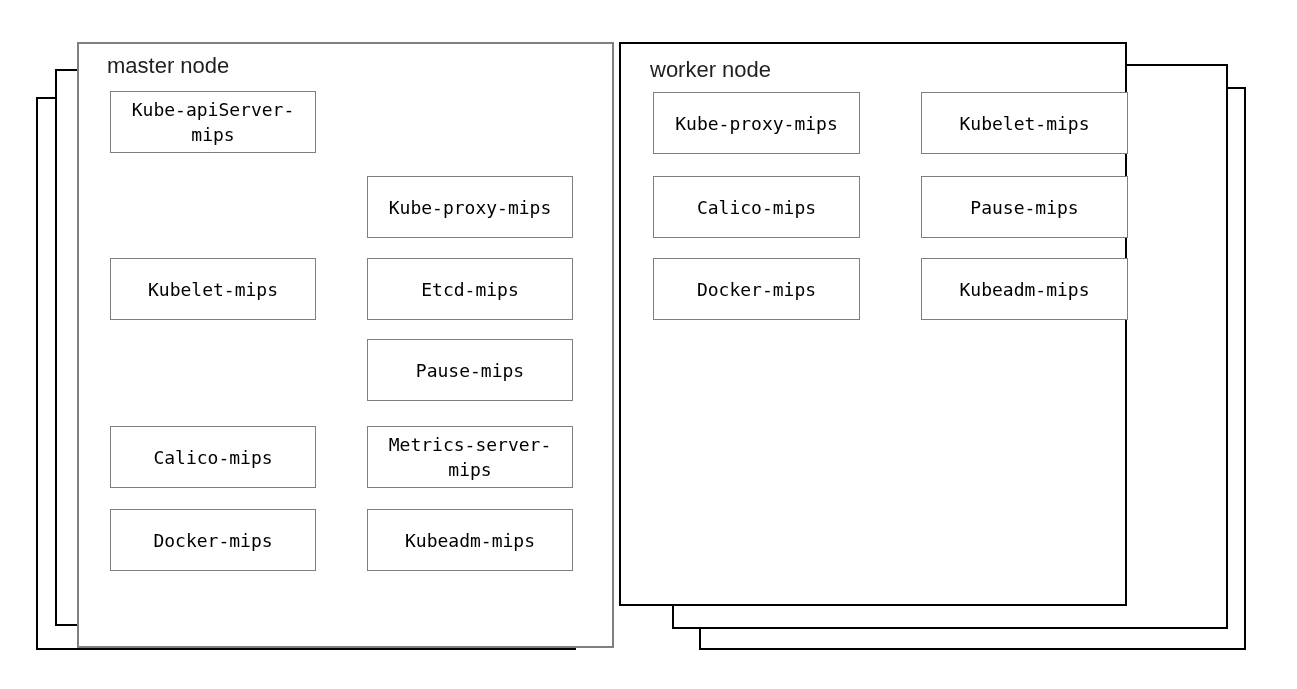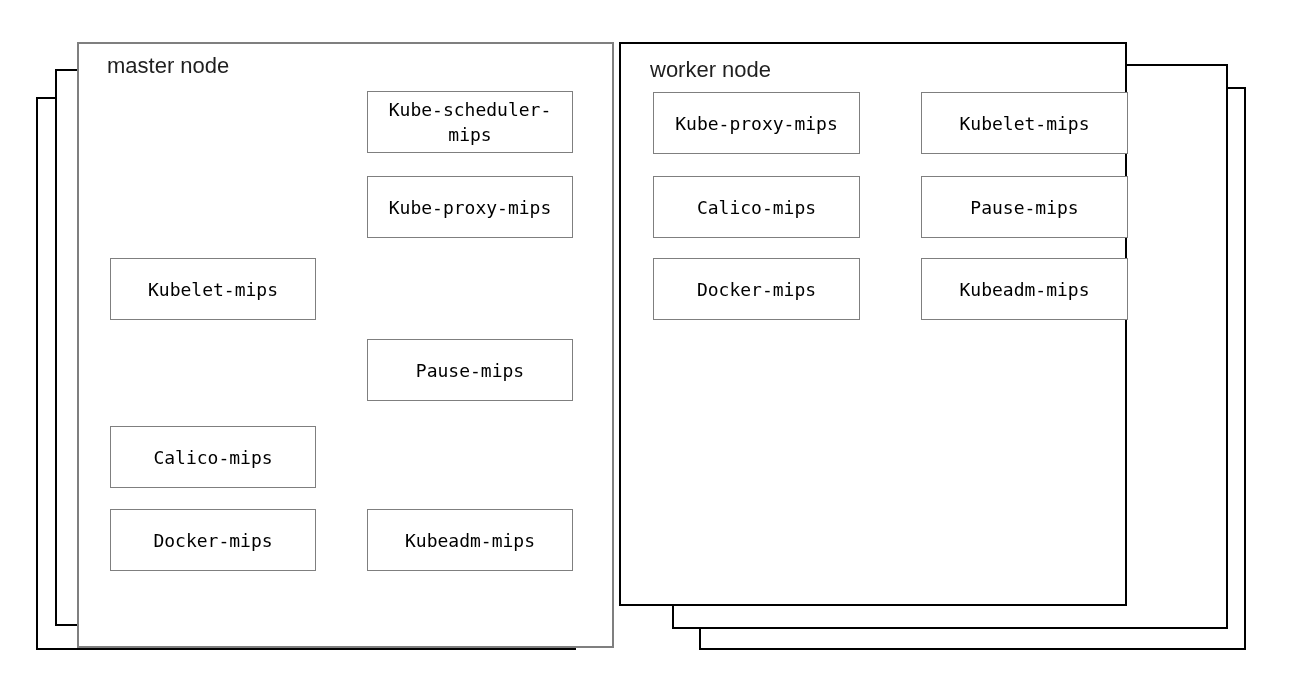--- a/index.html
+++ b/index.html
@@ -68,25 +68,27 @@
 </style>
 </head>
 <body>
 
 <div class="canvas">
 
   <div class="layer m-l3"></div>
   <div class="layer m-l2"></div>
   <div class="panel m-main">
     <div class="panel-title">master node</div>
-    <div class="box" style="left:288px;top:47px">Kube-scheduler-mips</div>
+    <div class="box" style="left:31px;top:47px">Kube-apiServer-mips</div>
     <div class="box" style="left:288px;top:132px">Kube-proxy-mips</div>
     <div class="box" style="left:31px;top:214px">Kubelet-mips</div>
+    <div class="box" style="left:288px;top:214px">Etcd-mips</div>
     <div class="box" style="left:288px;top:295px">Pause-mips</div>
     <div class="box" style="left:31px;top:382px">Calico-mips</div>
+    <div class="box" style="left:288px;top:382px">Metrics-server-mips</div>
     <div class="box" style="left:31px;top:465px">Docker-mips</div>
     <div class="box" style="left:288px;top:465px">Kubeadm-mips</div>
   </div>
 
   <div class="layer w-l3"></div>
   <div class="layer w-l2"></div>
   <div class="panel w-main">
     <div class="panel-title">worker node</div>
     <div class="box" style="left:32px;top:48px">Kube-proxy-mips</div>
     <div class="box" style="left:300px;top:48px">Kubelet-mips</div>

